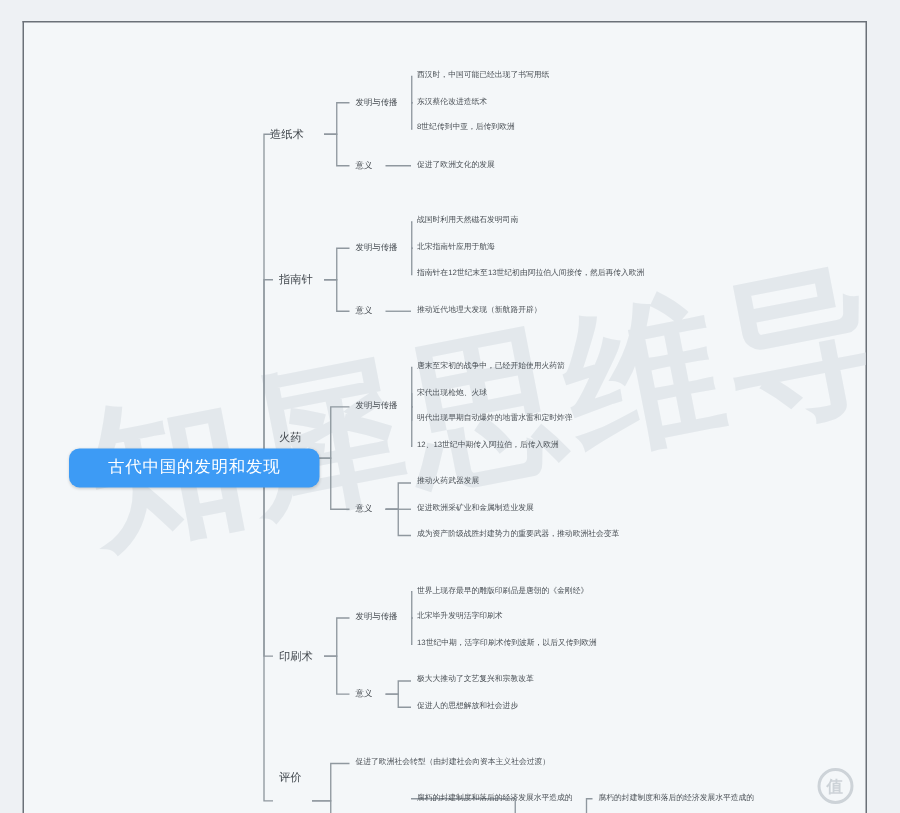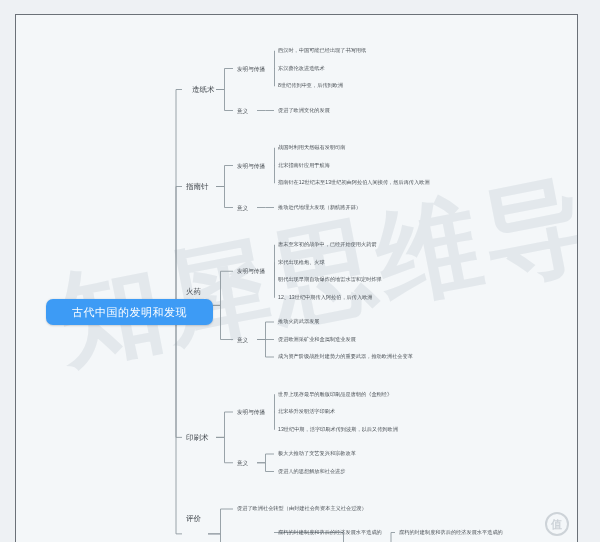--- a/index.html
+++ b/index.html
@@ -122,21 +122,21 @@
         <path d="M397,543.75 H327.5 V552.5 H258" fill="none" stroke="#8f989f" stroke-width="0.9"></path>
         <path d="M397,543.75 H327.5 V570 H258" fill="none" stroke="#8f989f" stroke-width="0.9"></path>
         <path d="M371,543.75 H375 V517.5 H379" fill="none" stroke="#8f989f" stroke-width="0.9"></path>
         <path d="M371,543.75 H375 V535 H379" fill="none" stroke="#8f989f" stroke-width="0.9"></path>
         <path d="M371,543.75 H375 V552.5 H379" fill="none" stroke="#8f989f" stroke-width="0.9"></path>
         <path d="M371,543.75 H375 V570 H379" fill="none" stroke="#8f989f" stroke-width="0.9"></path>
       </svg>
 
     <div id="nodes">
         <div class="node root" style="left: 30px; top: 296.688px;">古代中国的发明和发现</div>
-        <div class="node lvl2" style="left: 176px; top: 74.5px; font-family: Liberation Serif, serif;">造纸术</div>
+        <div class="node lvl2" style="left: 164px; top: 74.5px; font-family: Liberation Serif, serif;">造纸术</div>
         <div class="node lvl3" style="left: 221px; top: 53.5px;">发明与传播</div>
         <div class="node leaf" style="left: 262px; top: 36px;">西汉时，中国可能已经出现了书写用纸</div>
         <div class="node leaf" style="left: 262px; top: 53.5px;">东汉蔡伦改进造纸术</div>
         <div class="node leaf" style="left: 262px; top: 71px;">8世纪传到中亚，后传到欧洲</div>
         <div class="node lvl3" style="left: 221px; top: 95.5px;">意义</div>
         <div class="node leaf" style="left: 262px; top: 95.5px;">促进了欧洲文化的发展</div>
         <div class="node lvl2" style="left: 170px; top: 171.5px;">指南针</div>
         <div class="node lvl3" style="left: 221px; top: 150.5px;">发明与传播</div>
         <div class="node leaf" style="left: 262px; top: 133px;">战国时利用天然磁石发明司南</div>
         <div class="node leaf" style="left: 262px; top: 150.5px;">北宋指南针应用于航海</div>

